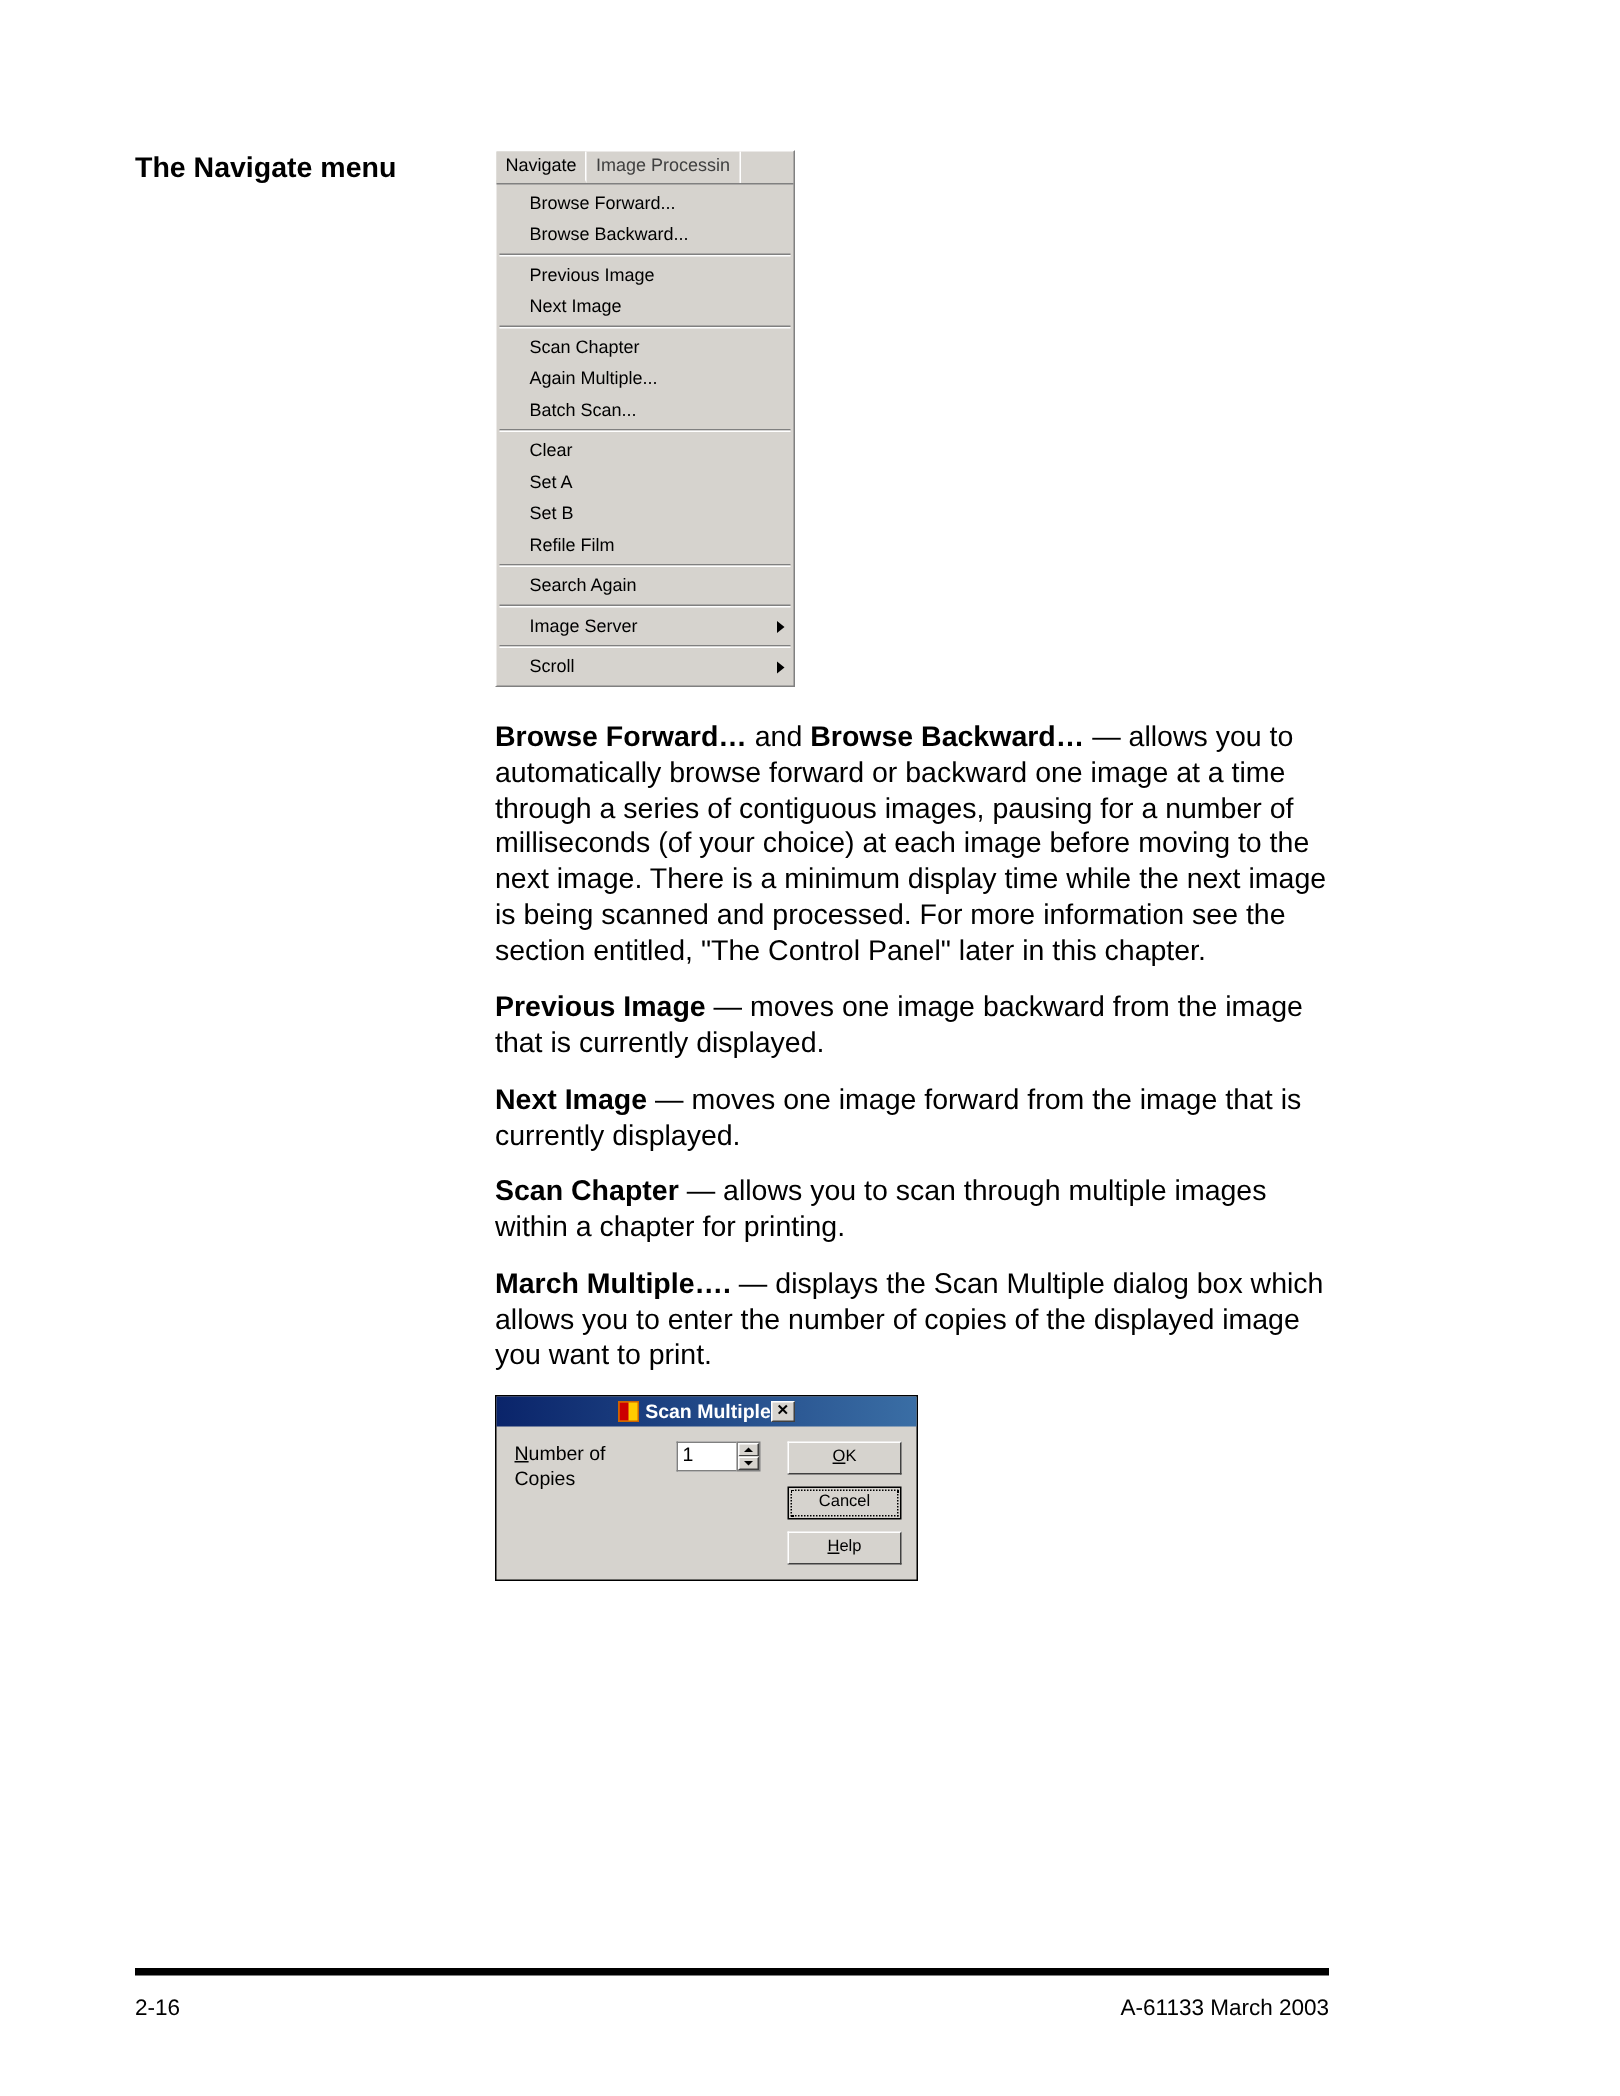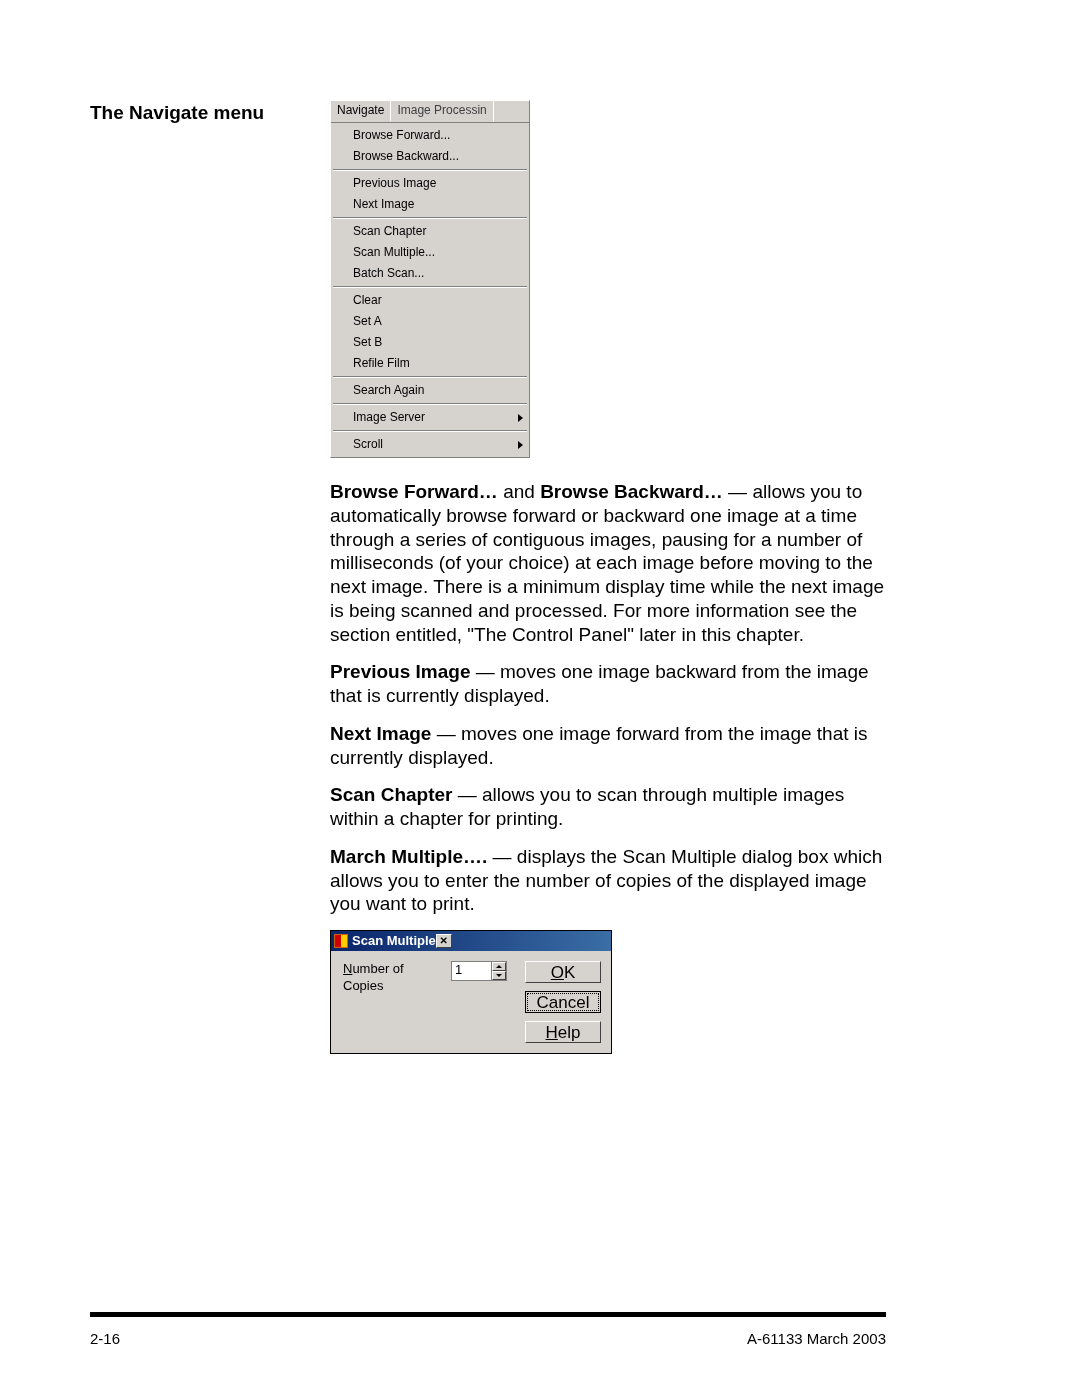--- a/index.html
+++ b/index.html
@@ -58,21 +58,21 @@
     border: 1px solid #000;
     font-family: Tahoma, Arial, sans-serif;
     font-size: 13px;
     margin-top: 2px;
   }
   .dlg-title {
     display: flex; align-items: center;
     background: linear-gradient(to right, #0a246a, #3a6ea5);
     color: #fff; font-weight: bold; font-size: 13px;
     padding: 2px 3px;
-    justify-content: flex-start;
+    justify-content: center;
   }
   .dlg-title-left { display: flex; align-items: center; gap: 4px; }
   .dlg-icon {
     width: 14px; height: 14px; background: #ffcc00;
     border: 1px solid #cc6600; position: relative;
   }
   .dlg-icon::before {
     content: ""; position: absolute; left: 0; top: 0;
     width: 6px; height: 12px; background: #cc0000;
   }
@@ -113,21 +113,21 @@
   }
   .arrow-up { border-bottom: 3px solid #000; }
   .arrow-down { border-top: 3px solid #000; }
   .dlg-btns { display: flex; flex-direction: column; gap: 8px; }
   .dlg-btn {
     width: 76px; height: 22px;
     background: #d6d3ce;
     border-top: 1px solid #fff; border-left: 1px solid #fff;
     border-right: 1px solid #404040; border-bottom: 1px solid #404040;
     display: flex; align-items: center; justify-content: center;
-    font-size: 17px;
+    font-size: 11px;
   }
   .dlg-btn.focus {
     outline: 1px dotted #000; outline-offset: -3px;
     border: 1px solid #000;
   }
   .footer-rule {
     position: absolute; left: 90px; right: 90px; bottom: 80px;
     height: 5px; background: #000;
   }
   .footer {
@@ -153,21 +153,21 @@
           <div class="menu-tab dim">Image Processin</div>
         </div>
         <div class="menu-list">
           <div class="menu-item">Browse Forward...</div>
           <div class="menu-item">Browse Backward...</div>
           <div class="menu-sep"></div>
           <div class="menu-item">Previous Image</div>
           <div class="menu-item">Next Image</div>
           <div class="menu-sep"></div>
           <div class="menu-item">Scan Chapter</div>
-          <div class="menu-item">Scan Multiple...</div>
+          <div class="menu-item">Again Multiple...</div>
           <div class="menu-item">Batch Scan...</div>
           <div class="menu-sep"></div>
           <div class="menu-item">Clear</div>
           <div class="menu-item">Set A</div>
           <div class="menu-item">Set B</div>
           <div class="menu-item">Refile Film</div>
           <div class="menu-sep"></div>
           <div class="menu-item">Search Again</div>
           <div class="menu-sep"></div>
           <div class="menu-item">

